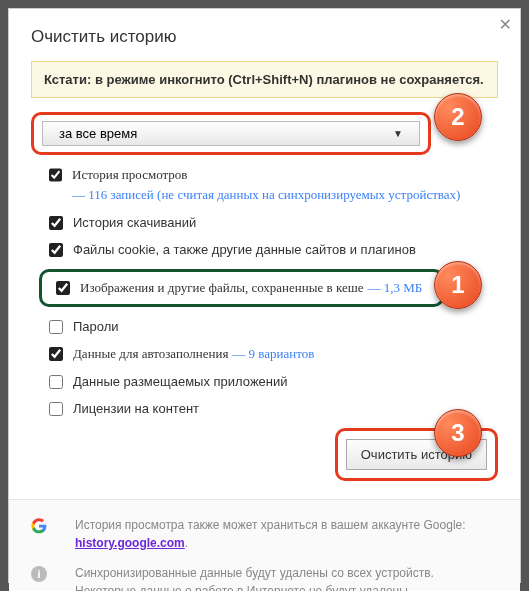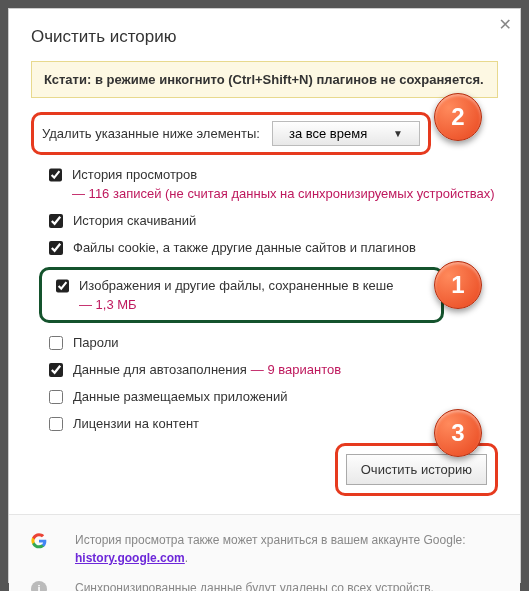--- a/index.html
+++ b/index.html
@@ -9,22 +9,22 @@
   .dialog-inner { padding: 18px 22px 0 22px; }
   .title { font-size: 17px; color: #333; margin-bottom: 14px; }
   .tip-banner { background: #fdf8e3; border: 1px solid #e8d98e; padding: 10px 12px; font-size: 13px; color: #333; margin-bottom: 14px; }
   .range-row { display: flex; align-items: center; border: 3px solid #e63a1e; border-radius: 10px; padding: 6px 8px; margin-bottom: 12px; width: 400px; }
   .range-label { font-size: 13px; color: #333; margin-right: 12px; }
   .range-select { flex: 1; display: flex; align-items: center; justify-content: space-between; border: 1px solid #bbb; background: linear-gradient(#fefefe,#e8e8e8); padding: 4px 16px; font-size: 13px; }
   .range-select .caret { font-size: 10px; color: #333; }
   .options { padding-left: 18px; }
   .opt { display: flex; align-items: flex-start; margin-bottom: 12px; font-size: 13px; color: #333; }
   .opt input[type="checkbox"] { margin-right: 10px; margin-top: 1px; accent-color: #222; width: 14px; height: 14px; }
-  .opt .text { display: flex; flex-wrap: wrap; gap: 4px; }
-  .opt .sub { color: #be185d; }
+  .opt .text { display: flex; flex-wrap: wrap; gap: 4px; font-family: Liberation Serif, serif; }
+  .opt .sub { color: #3b82f6; }
   .opt .wrap { display: flex; flex-direction: column; }
   .opt-highlight { border: 3px solid #14532d; border-radius: 10px; padding: 8px 14px; margin-left: -10px; width: 405px; }
   .actions { display: flex; justify-content: flex-end; padding: 0 22px 18px 22px; }
   .clear-wrap { border: 3px solid #e63a1e; border-radius: 10px; padding: 8px; }
   .clear-btn { background: linear-gradient(#fdfdfd,#e9e9e9); border: 1px solid #aaa; padding: 7px 14px; font-size: 13px; color: #333; cursor: pointer; }
   .footer { border-top: 1px solid #e5e5e5; background: #fafafa; padding: 16px 22px; font-size: 12px; color: #888; line-height: 1.5; }
   .footer .row { display: flex; gap: 28px; margin-bottom: 12px; }
   .footer .row:last-child { margin-bottom: 0; }
   .footer a { color: #6d28d9; text-decoration: underline; font-weight: bold; }
   .g-icon { width: 16px; height: 16px; flex-shrink: 0; margin-top: 2px; }
@@ -41,21 +41,20 @@
   <div class="close-x">✕</div>
 
   <div class="dialog-inner">
     <div class="title">Очистить историю</div>
 
     <div class="tip-banner">
       <strong>Кстати: в режиме инкогнито (Ctrl+Shift+N) плагинов не сохраняется.</strong>
     </div>
 
     <div class="range-row">
-      <span class="range-label">Удалить указанные ниже элементы:</span>
       <div class="range-select">
         <span>за все время</span>
         <span class="caret">▼</span>
       </div>
     </div>
 
     <div class="options">
 
       <label class="opt">
         <input type="checkbox" checked="" style="">

